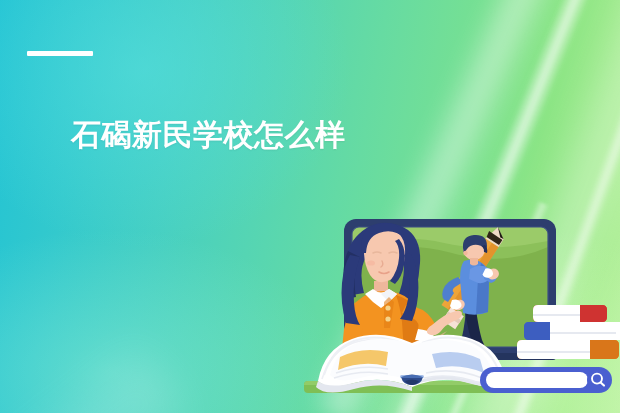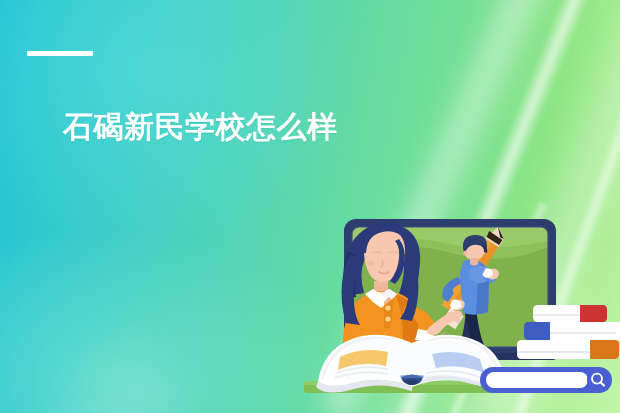--- a/index.html
+++ b/index.html
@@ -75,21 +75,21 @@
     top: 51px;
     width: 66px;
     height: 5px;
     background: #ffffff;
     border-radius: 1px;
   }
   .title {
     position: absolute;
     left: 59px;
     top: 104px;
-    margin: 4px;
+    margin: 12px;
     font-size: 30px;
     line-height: 38px;
     font-weight: bold;
     color: #ffffff;
     letter-spacing: 0.5px;
     white-space: nowrap;
     text-shadow: 0 1px 2px rgba(0,0,0,0.07);
   }
   
   .illus {

